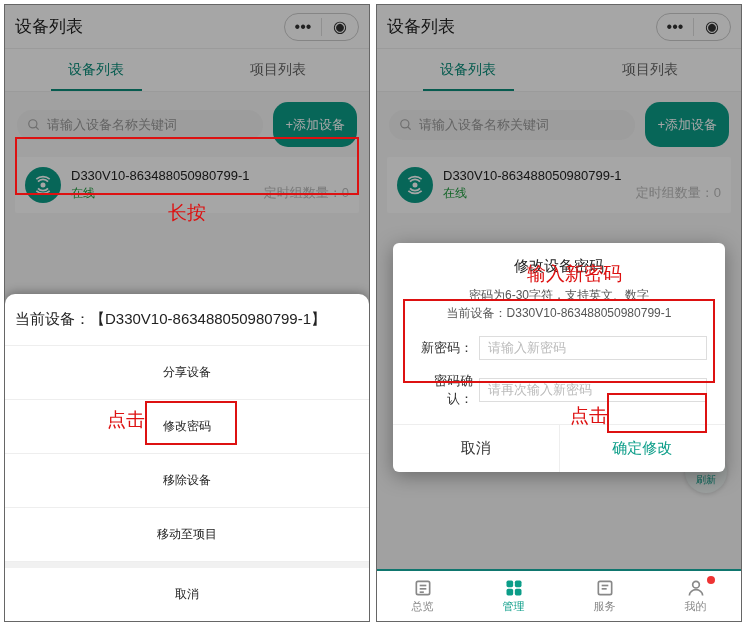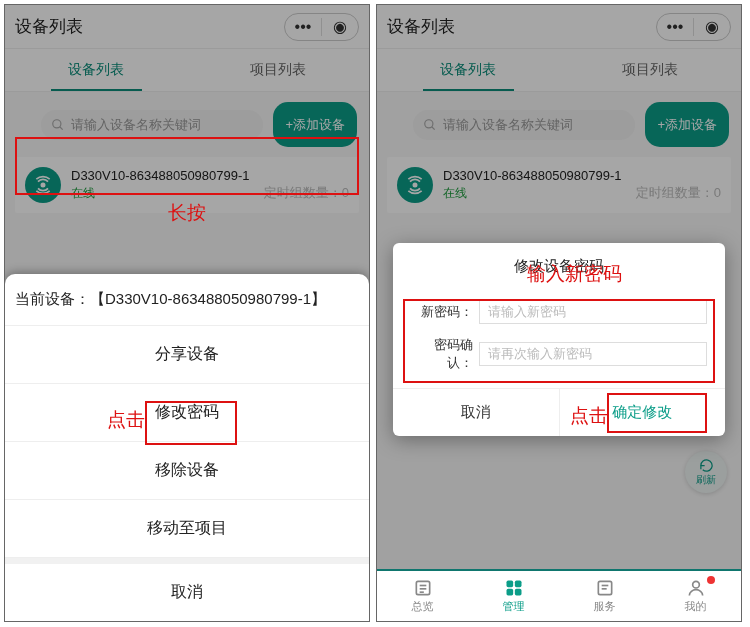--- a/index.html
+++ b/index.html
@@ -88,21 +88,20 @@
     bottom: 0;
     height: 2px;
     background: #0b8d7a;
   }
   
   .searchrow {
     display: flex;
     align-items: center;
     gap: 10px;
     padding: 10px 12px;
-    margin-left: 24px;
   }
   .searchbox {
     flex: 1;
     display: flex;
     align-items: center;
     background: #f1f1f1;
     border-radius: 16px;
     height: 30px;
     padding: 0 10px;
     color: #999;
@@ -174,21 +173,21 @@
   }
   .sheet-title {
     padding: 16px 10px;
     font-size: 15px;
     color: #222;
     border-bottom: 1px solid #eee;
   }
   .sheet-item {
     text-align: center;
     padding: 18px 0;
-    font-size: 16px;
+    font-size: 12px;
     color: #222;
     border-bottom: 1px solid #eee;
   }
   .sheet-gap {
     height: 6px;
     background: #f1f1f1;
   }
   
   .modal {
     position: absolute;
@@ -458,20 +457,24 @@
             <path d="M4 21c0-4 4-7 8-7s8 3 8 7"></path>
           </svg>
         <span>我的</span>
       </div>
     </div>
 
     <div class="dim" style="bottom:52px"></div>
 
     <div class="modal">
       <div class="modal-title">修改设备密码</div>
+      <div class="modal-hint">
+        <div>密码为6-30字符，支持英文、数字</div>
+        <div><span>当前设备：</span><span>D330V10-863488050980799-1</span></div>
+      </div>
       <div style="height:8px"></div>
       <div class="formrow">
         <label>新密码：</label>
         <div class="inp">
             <span>请输入新密码</span>
           </div>
       </div>
       <div class="formrow">
         <label>密码确认：</label>
         <div class="inp">

